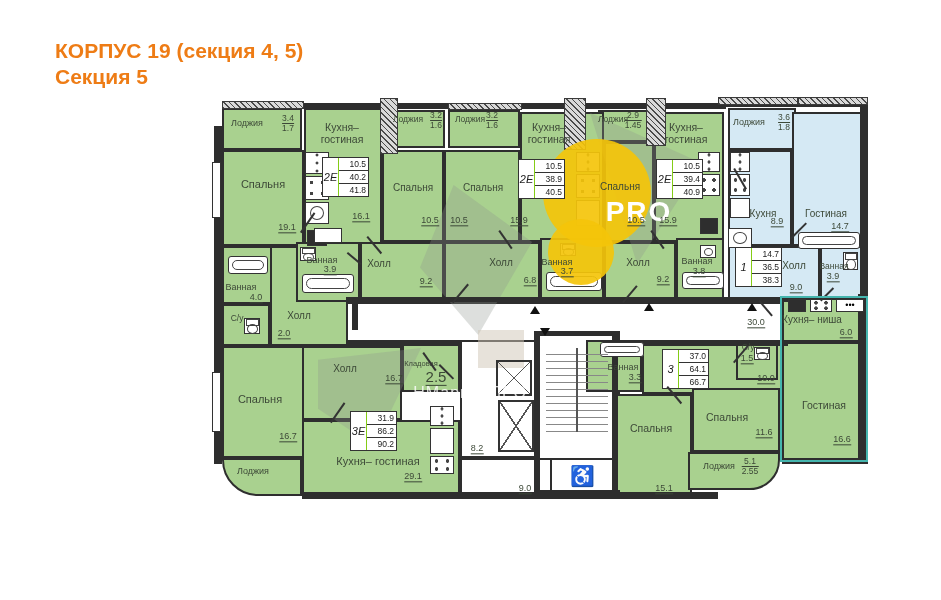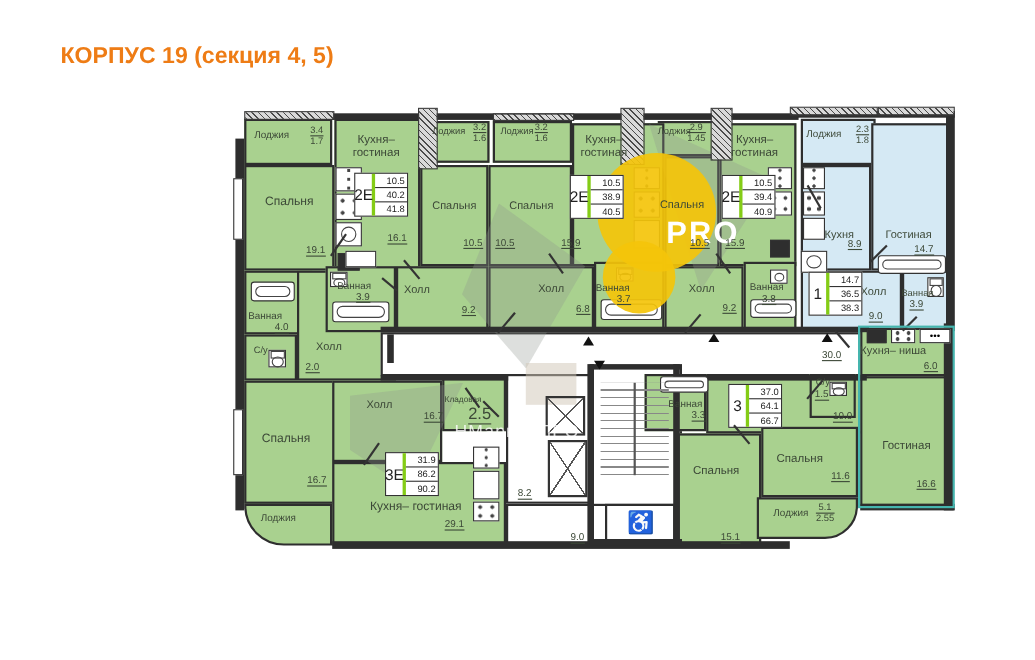--- a/index.html
+++ b/index.html
@@ -12,21 +12,21 @@
   .room{position:absolute;border:2px solid #2e2e2e;box-sizing:border-box;}
   .wall{position:absolute;background:#2e2e2e;}
   .hatch{background:repeating-linear-gradient(45deg,#4a4a4a 0 1px,#d9d9d9 1px 4px);border:1px solid #3a3a3a;}
   .lbl{position:absolute;transform:translate(-50%,-50%);color:#3c4837;white-space:pre-line;
        text-align:center;line-height:1.15;}
   .lbl.u{border-bottom:1px solid #3c4837;padding-bottom:0px;}
   .frac{position:absolute;transform:translate(-50%,0);color:#3c4837;font-size:8.5px;text-align:center;line-height:1.1;}
   .frac b{display:block;border-bottom:1px solid #3c4837;font-weight:normal;}
   .stamp{position:absolute;display:flex;background:#fff;border:1px solid #333;}
   .stamp .k{width:15px;display:flex;align-items:center;justify-content:center;
-            font-size:14px;color:#222;border-right:3px solid #84cc16;}
+            font-size:11px;color:#222;border-right:1px solid #84cc16;font-style:italic;}
   .stamp .v{display:flex;flex-direction:column;}
   .stamp .v span{display:block;width:27px;font-size:8.5px;color:#222;text-align:right;
             padding:0 2px 0 0;border-bottom:1px solid #333;line-height:12px;height:12px;}
   .stamp .v span:last-child{border-bottom:none;}
   .fx{position:absolute;background:#fff;border:1px solid #333;box-sizing:border-box;}
   .door{position:absolute;height:1.5px;background:#333;transform-origin:0 0;}
   .tri{position:absolute;width:0;height:0;border-left:5px solid transparent;border-right:5px solid transparent;
        border-bottom:8px solid #111;}
   .poly{position:absolute;background:#8d948d;opacity:.3;}
   .ycirc{position:absolute;border-radius:50%;background:#f4c40a;opacity:.92;}
@@ -35,20 +35,21 @@
   .site{position:absolute;transform:translate(-50%,-50%);color:#ffffff;opacity:.8;
         font-size:16px;letter-spacing:1px;}
   .teal{position:absolute;border:2px solid #45b5ae;box-sizing:border-box;}
   .win{position:absolute;background:#fff;border:1px solid #333;box-sizing:border-box;}
 </style>
 </head>
 <body>
 
 <div id="titleblock">
   <span class="t-orange">КОРПУС 19 (секция 4, 5)</span>
+  <span class="t-orange">Секция 5</span>
 </div>
 
 <div id="plan">
     <div class="room" style="left: 222px; top: 108px; width: 80px; height: 42px; background: rgb(169, 209, 143);"></div>
     <div class="room" style="left: 388px; top: 110px; width: 57px; height: 38px; background: rgb(169, 209, 143);"></div>
     <div class="room" style="left: 448px; top: 110px; width: 72px; height: 38px; background: rgb(169, 209, 143);"></div>
     <div class="room" style="left: 598px; top: 110px; width: 57px; height: 32px; background: rgb(169, 209, 143);"></div>
     <div class="room" style="left: 728px; top: 108px; width: 68px; height: 42px; background: rgb(213, 233, 244);"></div>
     <div class="room" style="left: 222px; top: 150px; width: 82px; height: 96px; background: rgb(169, 209, 143);"></div>
     <div class="room" style="left: 304px; top: 108px; width: 78px; height: 138px; background: rgb(169, 209, 143);"></div>
@@ -261,21 +262,21 @@
     <div class="lbl" style="left: 719px; top: 466px; font-size: 9px;">Лоджия</div>
     <div class="lbl" style="left: 812px; top: 320px; font-size: 10px;">Кухня– ниша</div>
     <div class="lbl u" style="left: 846px; top: 333px; font-size: 9px;">6.0</div>
     <div class="lbl" style="left: 824px; top: 405px; font-size: 10.5px;">Гостиная</div>
     <div class="lbl u" style="left: 842px; top: 440px; font-size: 9px;">16.6</div>
     <div class="lbl" style="left: 583px; top: 476px; font-size: 20px; color: rgb(17, 17, 17); border-bottom: none;">♿</div>
     <div class="frac" style="left: 288px; top: 114px;"><b>3.4</b>1.7</div>
     <div class="frac" style="left: 436px; top: 111px;"><b>3.2</b>1.6</div>
     <div class="frac" style="left: 492px; top: 111px;"><b>3.2</b>1.6</div>
     <div class="frac" style="left: 633px; top: 111px;"><b>2.9</b>1.45</div>
-    <div class="frac" style="left: 784px; top: 113px;"><b>2.3</b>1.8</div>
+    <div class="frac" style="left: 784px; top: 113px;"><b>3.6</b>1.8</div>
     <div class="frac" style="left: 750px; top: 457px;"><b>5.1</b>2.55</div>
     <div class="stamp" style="left: 322px; top: 157px;">
       <div class="k">2Е</div>
       <div class="v">
         <span>10.5</span>
         <span>40.2</span>
         <span>41.8</span>
       </div>
     </div>
     <div class="stamp" style="left: 518px; top: 159px;">

